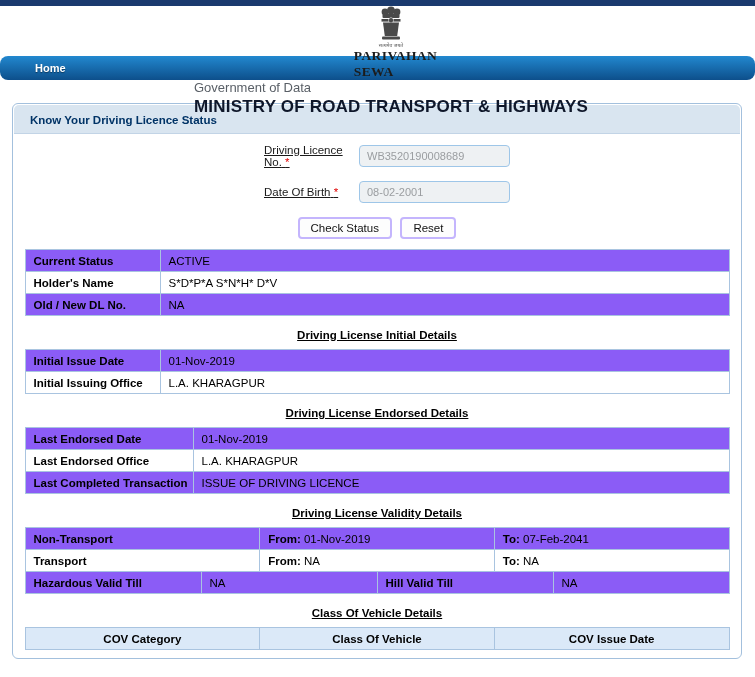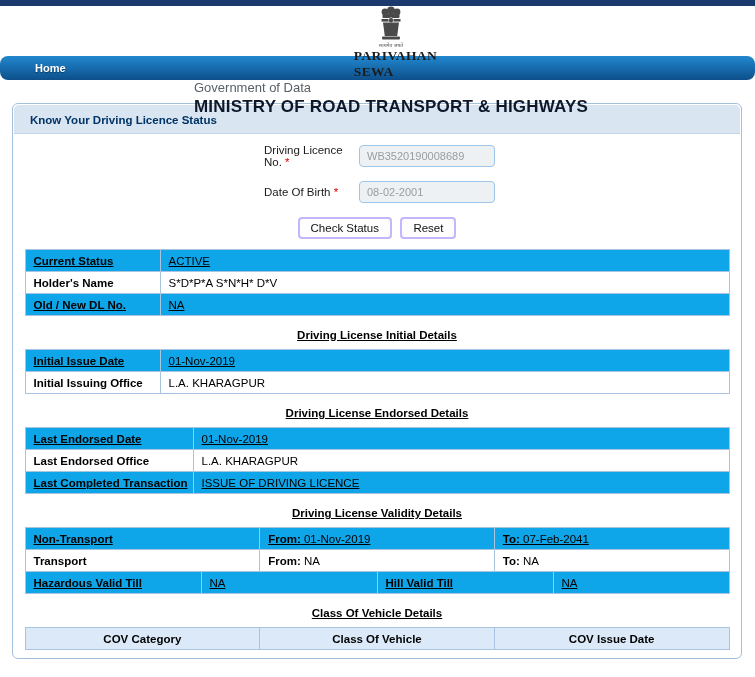--- a/index.html
+++ b/index.html
@@ -46,24 +46,24 @@
   .panel-header {
     margin: 1px; background: #d9e5f0;
     border-radius: 5px 5px 0 0;
     border-bottom: 1px solid #c2d4e6;
     padding: 5px 0 5px 16px;
   }
   .panel-title { color: #003366; font-weight: bold; font-size: 11.5px; }
   
   .form-area { padding-top: 10px; }
   .form-row { display: flex; align-items: center; margin: 0 0 14px 251px; height: 22px; }
-  .form-label { width: 95px; font-size: 11.5px; color: #1a1a1a; }
+  .form-label { width: 95px; font-size: 11.5px; color: #1a1a1a; text-decoration: underline; }
   .required { color: #e00000; }
   .text-input {
-    width: 136px; height: 22px;
+    width: 151px; height: 22px;
     border: 1px solid #9ec6e8; border-radius: 4px;
     background: #eef1f3; color: #9a9da0;
     font-size: 11px; padding: 0 7px;
     font-family: "Liberation Sans", sans-serif;
   }
   .button-row { text-align: center; margin: 4px 0 10px; }
   .btn {
     display: inline-block; border: 2px solid #c4b5fd; border-radius: 4px;
     background: #fdfdfd; color: #111;
     font-weight: normal; font-size: 11.5px;
@@ -72,21 +72,21 @@
   }
   
   .section-heading {
     text-align: center; font-size: 11.5px; font-weight: bold;
     text-decoration: underline; color: #000;
     margin: 13px 0 8px;
   }
   table { width: 705px; margin: 0 auto; border-collapse: collapse; font-size: 11.5px; table-layout: fixed; }
   td, th { border: 1px solid #a9c4e0; padding: 4px 8px; height: 22px; text-align: left; vertical-align: middle; overflow: hidden; white-space: nowrap; }
   .lbl { font-weight: bold; }
-  tr.alt { background: #0ea5e9; text-decoration: underline; }
+  tr.alt { background: #8b5cf6; }
   table.joined { margin-top: -1px; }
   th.cov-head { background: #dbe9f8; text-align: center; font-weight: bold; }
   .w-135 { width: 135px; } .w-168 { width: 168px; }
   .w-third { width: 197px; } .w-quart { width: 176px; }
 </style>
 </head>
 <body>
 
 <div class="topbar"></div>
 

